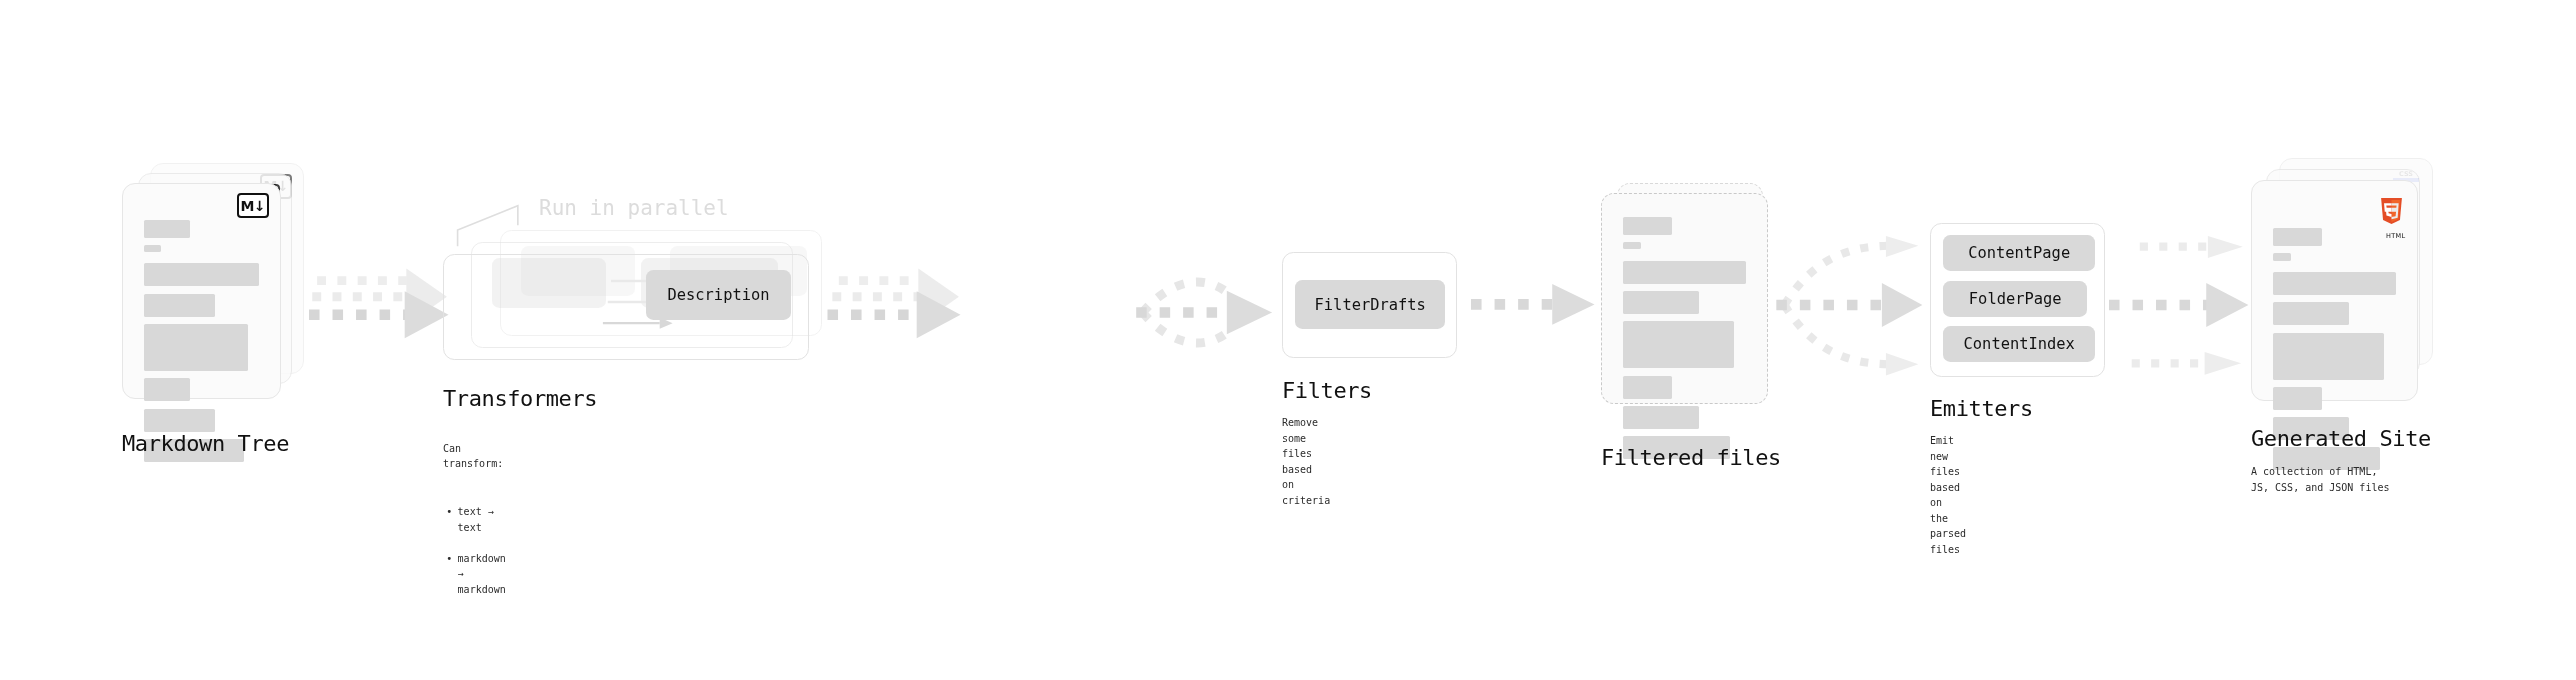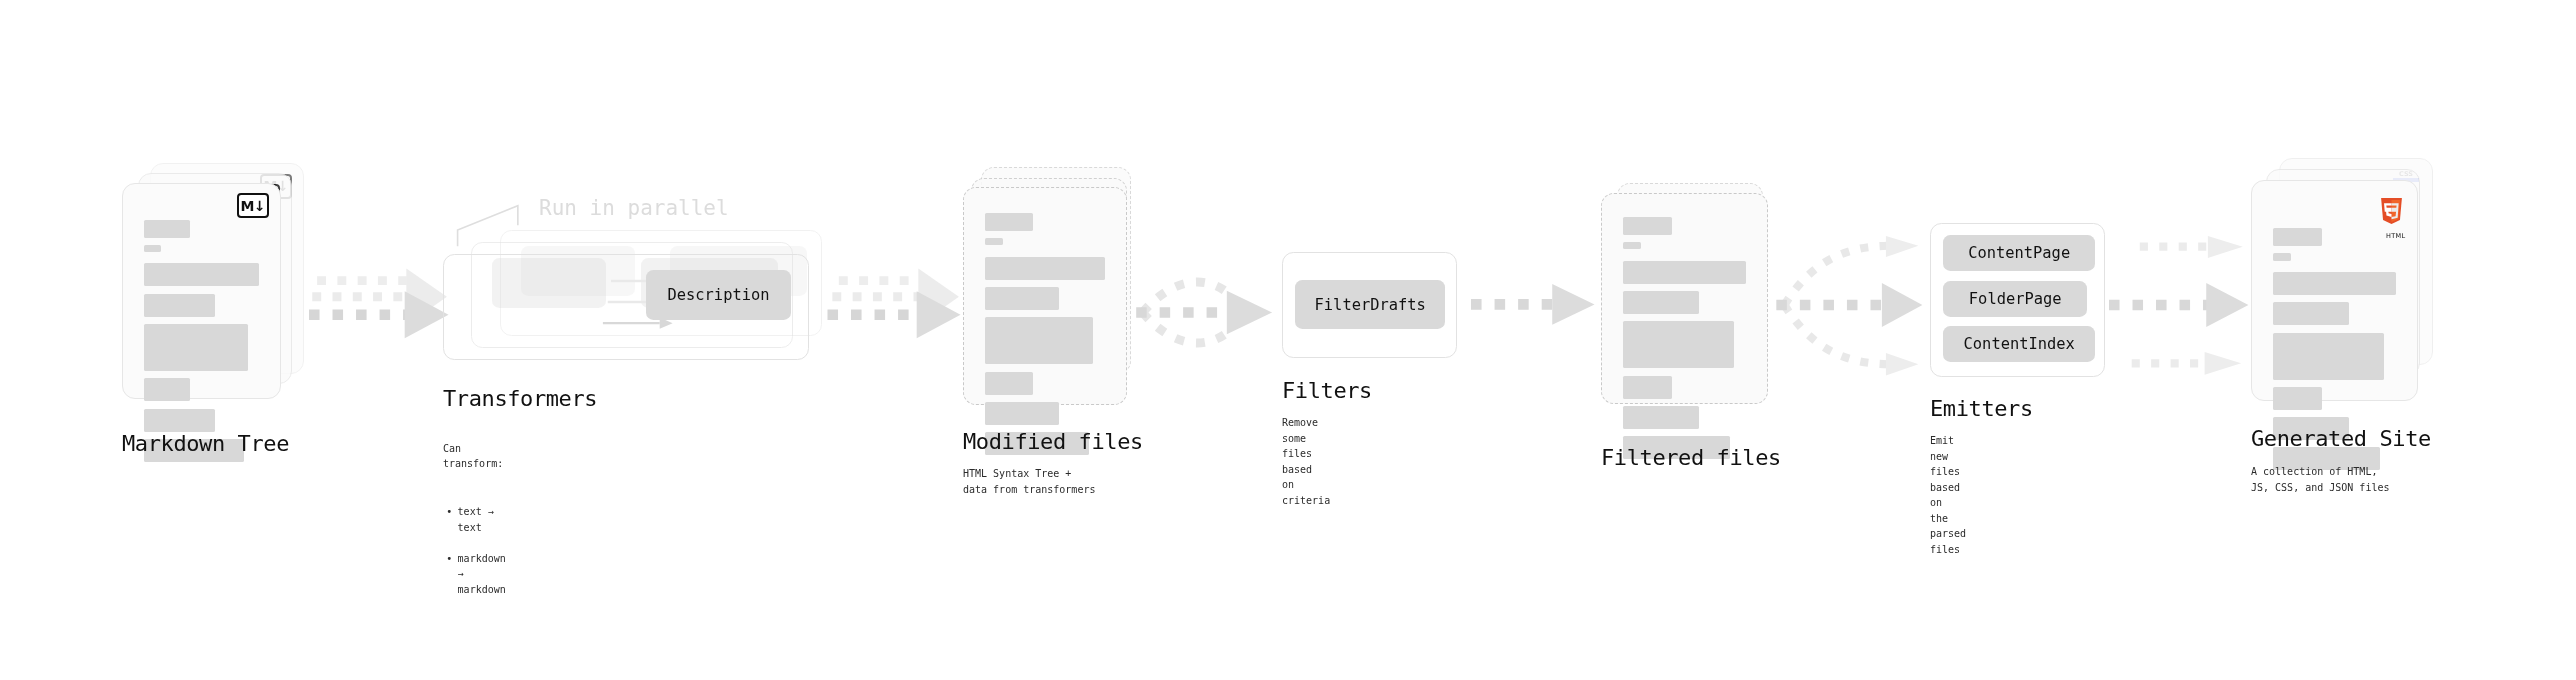--- a/index.html
+++ b/index.html
@@ -195,41 +195,20 @@
     <g stroke="#e4e4e4" stroke-width="11" stroke-dasharray="11 14" fill="none" opacity=".75">
       <line x1="14" y1="45" x2="132" y2="45"></line>
     </g>
     <g stroke="#d6d6d6" stroke-width="13" stroke-dasharray="13 16" fill="none">
       <line x1="8" y1="67" x2="135" y2="67"></line>
     </g>
     <polygon points="120,10 170,45 120,80" fill="#ececec"></polygon>
     <polygon points="118,38 172,67 118,96" fill="#dcdcdc"></polygon>
   </svg>
 
-  <div class="stage" style="left:963px;top:167px;">
-    <div class="stack" style="width:179px;height:244px;">
-      <div class="card dashed" style="left:18px;top:0px;width:150px;height:207px;opacity:.7;"></div>
-      <div class="card dashed" style="left:8.1px;top:10.6px;width:156px;height:210px;opacity:.85;"></div>
-      <div class="card dashed" style="left:0px;top:20.3px;width:164px;height:218px;">
-        <div class="card-body" style="top:24.4px;">
-          <div class="bar t" style="width:40%;"></div>
-          <div class="bar s" style="width:15%;"></div>
-          <div class="bar p" style="width:100%;"></div>
-          <div class="bar p" style="width:62%;"></div>
-          <div class="bar p2" style="width:90%;"></div>
-          <div class="bar p" style="width:40%;"></div>
-          <div class="bar p" style="width:62%;"></div>
-          <div class="bar p" style="width:87%;"></div>
-        </div>
-      </div>
-    </div>
-    <div class="title" style="position:absolute;left:0px;top:262px;">Modified files</div>
-    <div class="sub" style="position:absolute;left:0px;top:299px;">HTML Syntax Tree +
-data from transformers</div>
-  </div>
 
   <svg class="arrowsvg" style="left:1136px;top:268px;width:146px;height:89px;" viewBox="0 0 180 110" width="146" height="89">
     <g fill="none" stroke="#e6e6e6" stroke-width="11" stroke-dasharray="11 15">
       <path d="M8 55 C 46 10, 90 8, 118 35"></path>
       <path d="M8 55 C 46 100, 90 102, 118 75"></path>
     </g>
     <g fill="none" stroke="#d8d8d8" stroke-width="13" stroke-dasharray="13 16">
       <line x1="0" y1="55" x2="120" y2="55"></line>
     </g>
     <polygon points="112,28 168,55 112,82" fill="#dcdcdc"></polygon>

